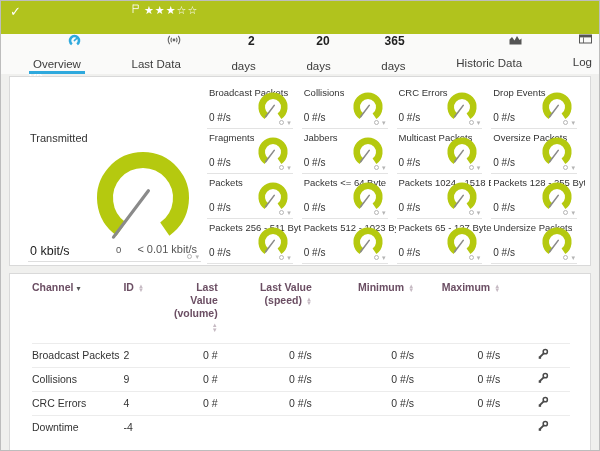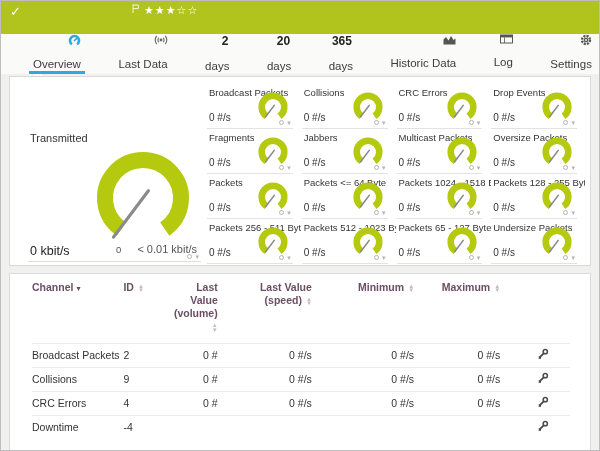--- a/index.html
+++ b/index.html
@@ -135,31 +135,20 @@
       <div class="tab">
       <span class="t-ic">
           <svg width="13" height="10" viewBox="0 0 13 10">
             <rect x="0.5" y="1" width="12" height="8" fill="none" stroke="#555" stroke-width="1"></rect>
             <rect x="0.5" y="1" width="12" height="2.4" fill="#555"></rect>
             <line x1="4.5" y1="3.4" x2="4.5" y2="9" stroke="#555" stroke-width="0.8"></line>
           </svg>
         </span>
 
       <span class="t-lb">Log</span>
-    </div>
-      <div class="tab">
-      <span class="t-ic">
-          <svg width="12" height="12" viewBox="0 0 12 12">
-            <circle cx="6" cy="6" r="4" fill="none" stroke="#555" stroke-width="2.4" stroke-dasharray="2.1 1.04"></circle>
-            <circle cx="6" cy="6" r="2.3" fill="#555"></circle>
-            <circle cx="6" cy="6" r="1" fill="#fafaf9"></circle>
-          </svg>
-        </span>
-
-      <span class="t-lb">Settings</span>
     </div>
     </div>
 
   <div class="panel" id="gauge-panel">
     <div class="main-zone">
       <div class="mlabel">Transmitted</div>
       <svg width="122" height="110" viewBox="0 0 122 110">
         <path d="M39.2 82.1 A38 38 0 1 1 82.8 82.1" fill="none" stroke="#b5c90f" stroke-width="16"></path>
         <line x1="66.4" y1="43.8" x2="31.5" y2="90.1" stroke="#8a8a8a" stroke-width="3.2" stroke-linecap="round"></line>
       </svg>

